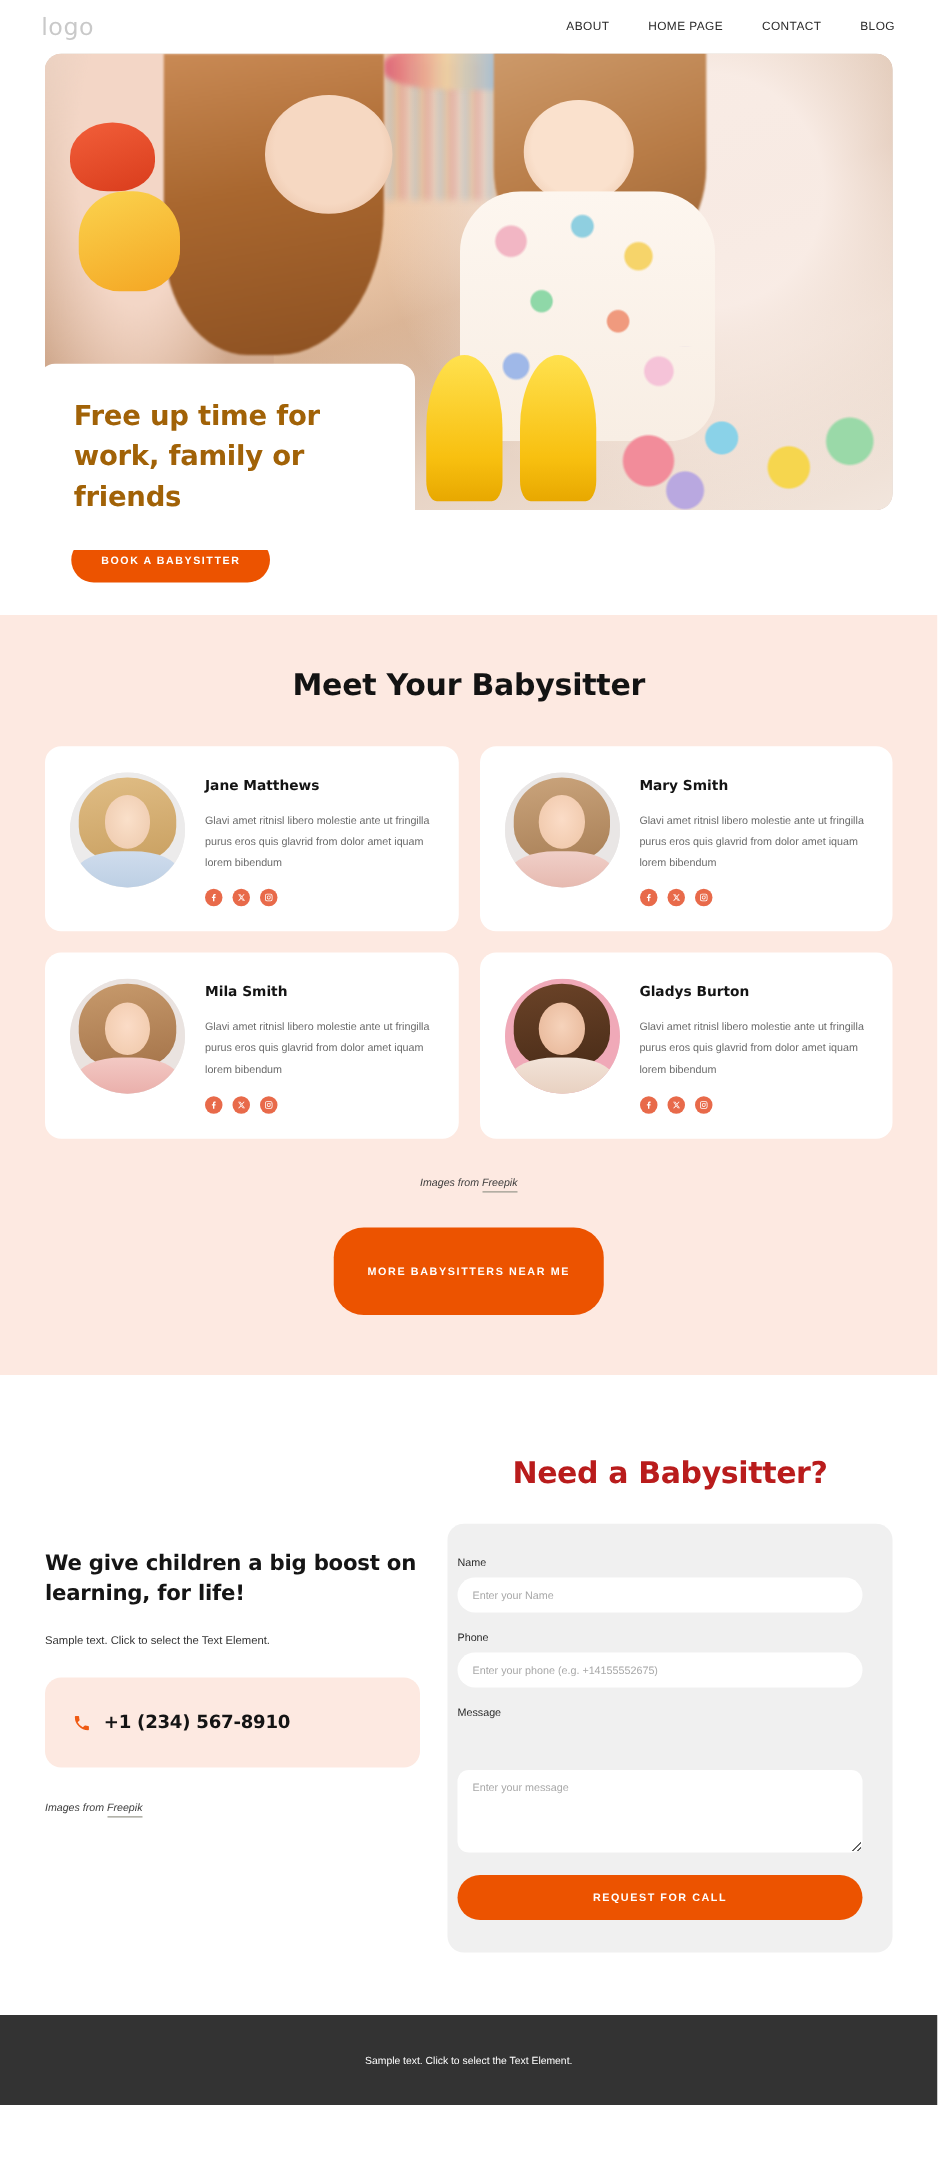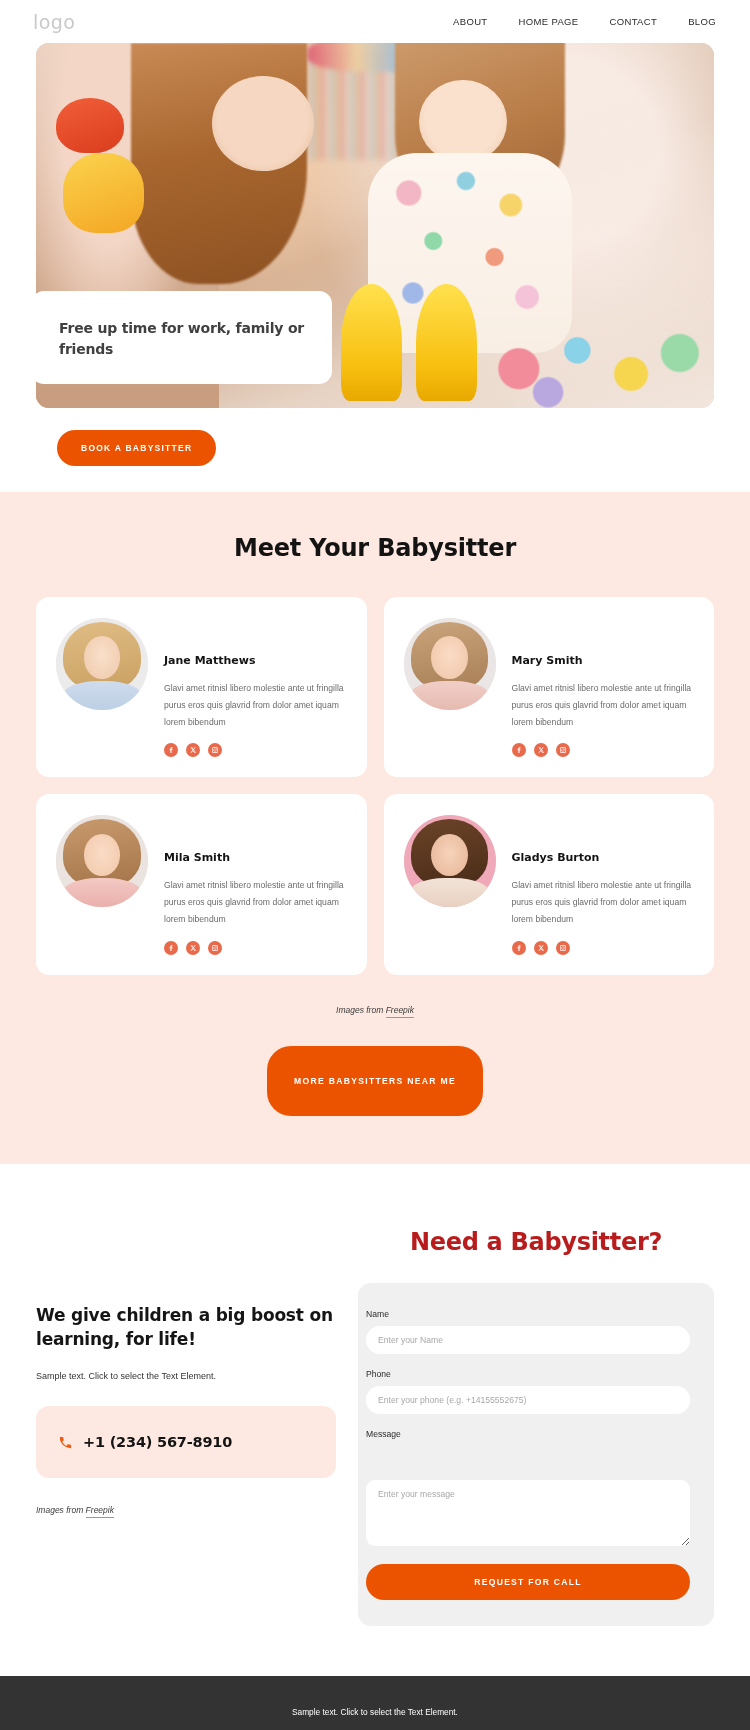--- a/index.html
+++ b/index.html
@@ -152,24 +152,24 @@
     position:absolute;
     left:31px;
     top:248px;
     width:301px;
     background:#fff;
     border-radius:13px;
     padding:27px 26px 25px 28px;
   }
   .hero-title {
     font-family:"DejaVu Sans", sans-serif;
-    font-size:14px;
+    font-size:22px;
     line-height:1.47;
     font-weight:700;
-    color:#404040;
+    color:#a16207;
     letter-spacing:-.2px;
   }
   .hero-btn-row { padding:22px 0 0 57px; }
   .btn-orange {
     display:inline-block;
     background:#ec5300;
     color:#fff;
     border:none;
     border-radius:22px;
     font-size:8.5px;
@@ -219,21 +219,20 @@
   .av-hair { position:absolute; left:8%; top:4%; width:84%; height:74%; border-radius:50% 50% 42% 42%; }
   .av-face { position:absolute; left:30%; top:20%; width:40%; height:46%; border-radius:50%; }
   .av-body { position:absolute; left:6%; bottom:-6%; width:88%; height:38%; border-radius:44% 44% 0 0; }
   .card-body { flex:1; padding-top:4px; }
   .card-name {
     font-family:"DejaVu Sans", sans-serif;
     font-size:11px;
     font-weight:700;
     color:#141414;
     margin-bottom:13px;
-    margin-top:32px;
   }
   .card-text {
     font-size:8.6px;
     line-height:1.95;
     color:#6b6b6b;
   }
   .socials { display:flex; gap:8px; margin-top:13px; }
   .soc {
     width:14px; height:14px;
     border-radius:50%;

